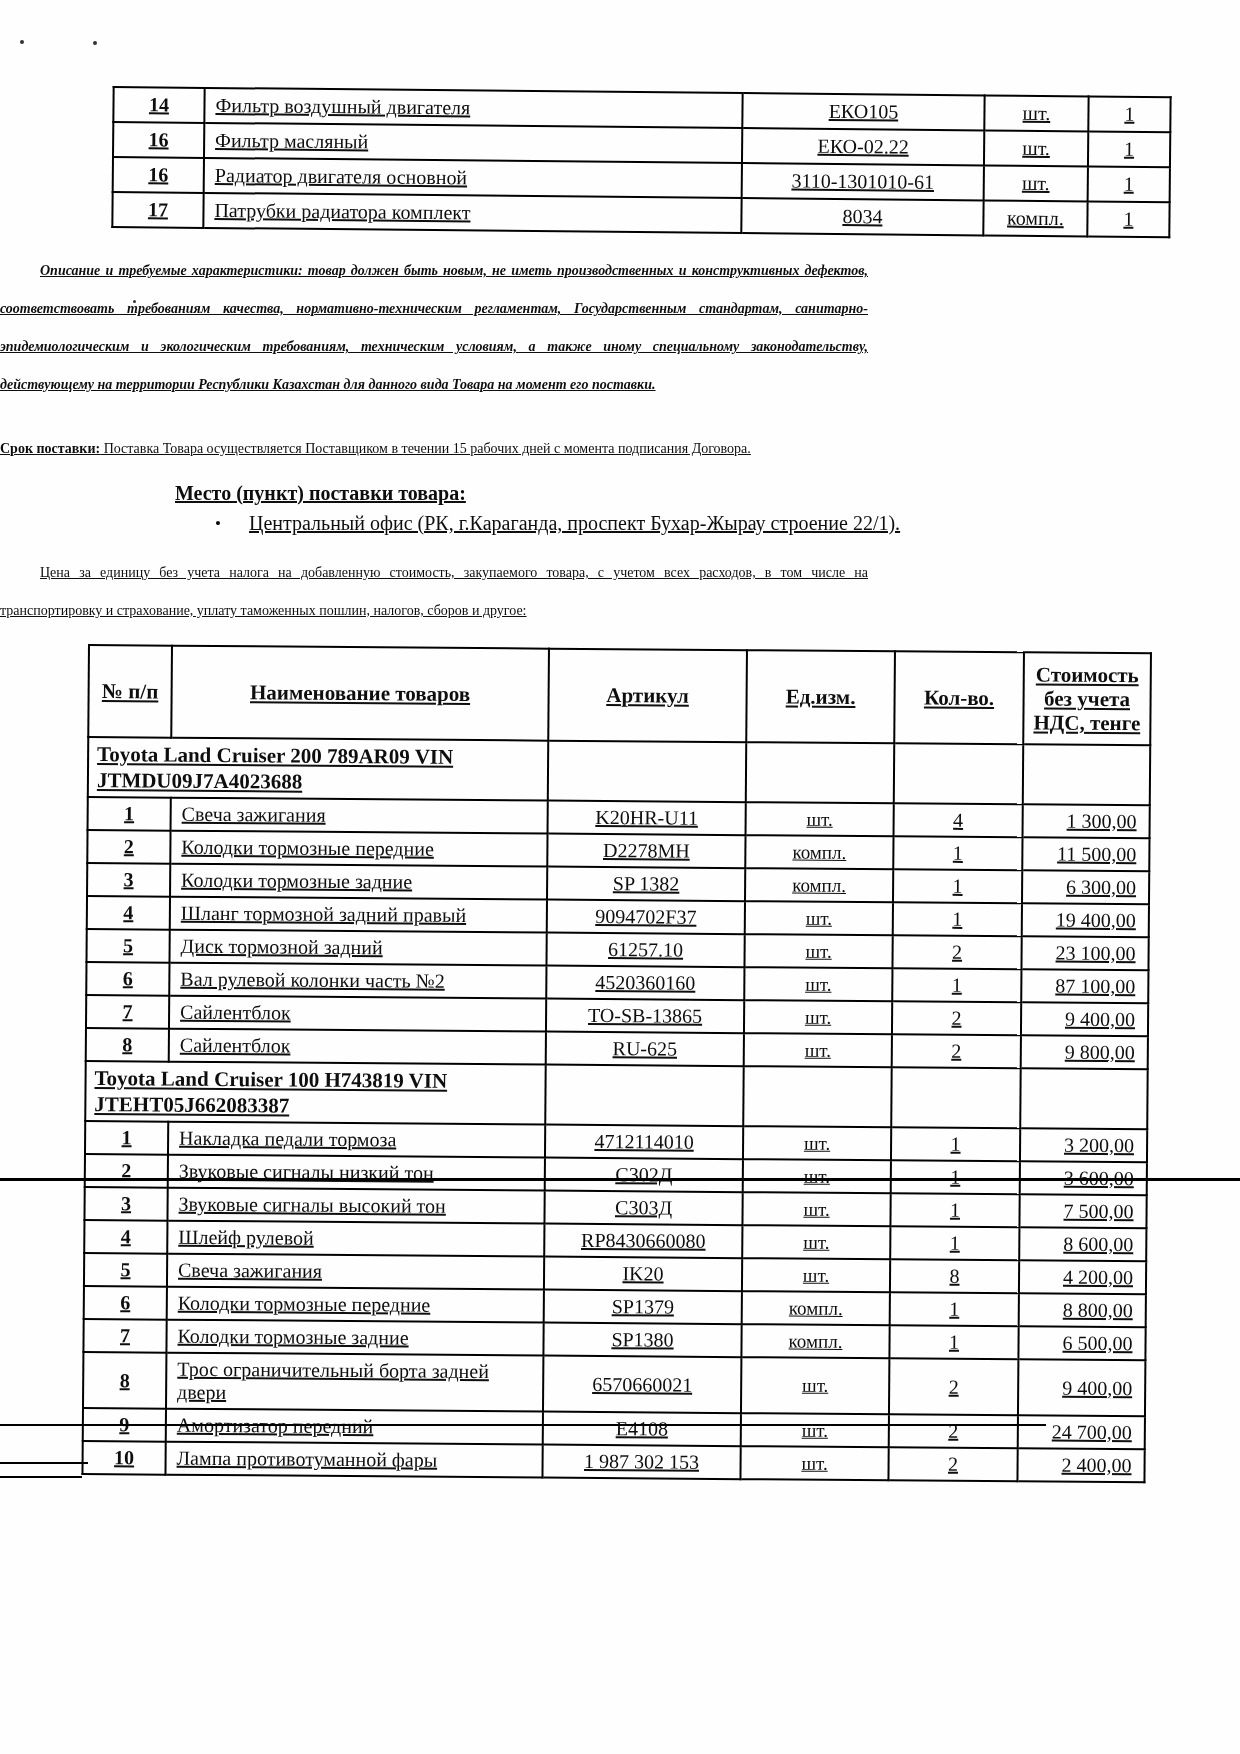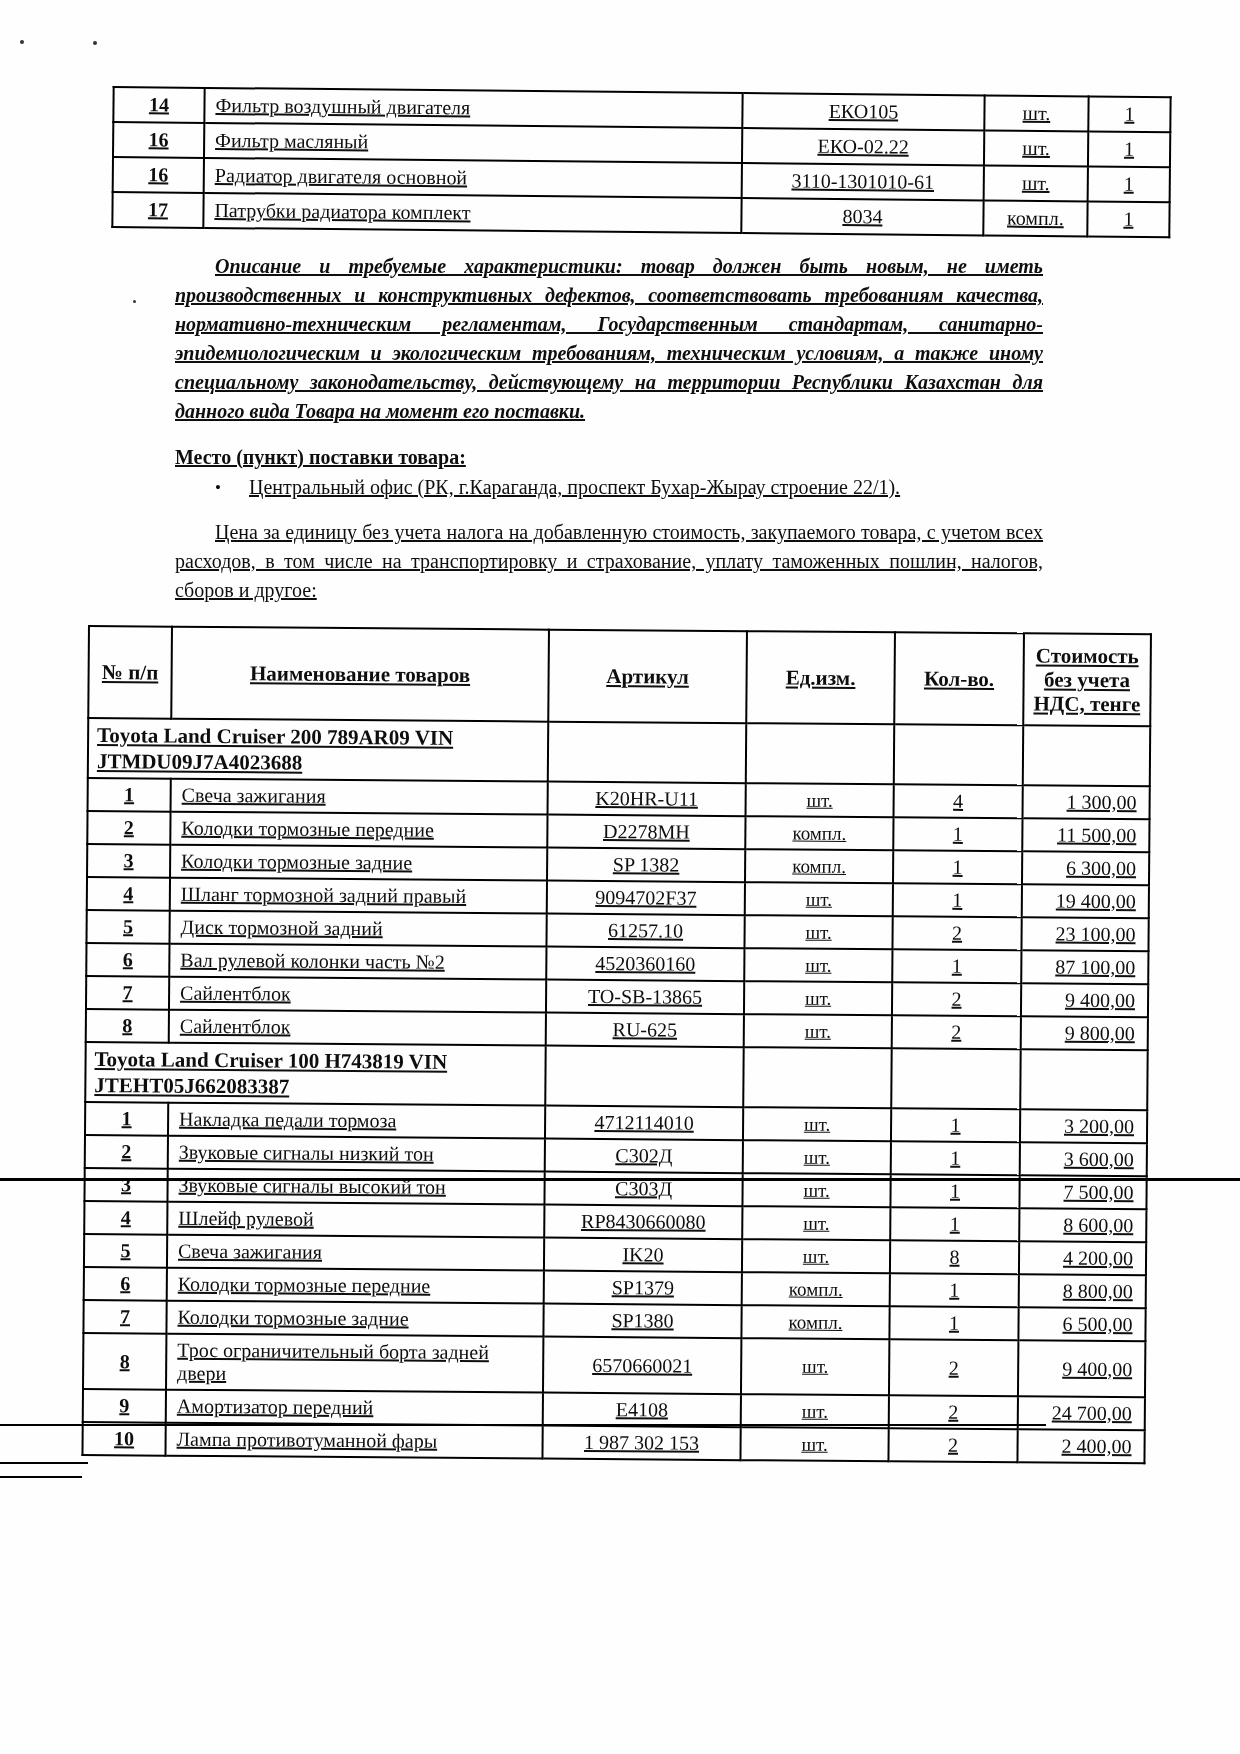--- a/index.html
+++ b/index.html
@@ -23,21 +23,21 @@
   .ttable-wrap{margin:86px 0 0 112px;width:987px;transform:rotate(0.55deg);transform-origin:0 50%;}
   table{border-collapse:collapse;table-layout:fixed;}
   .ttable{width:987px;}
   .ttable td{border:2px solid #000;height:33px;padding:0 6px;font-size:20px;overflow:hidden;}
   .ttable .c-num{width:77px;text-align:center;font-weight:bold;}
   .ttable .c-name{width:520px;text-align:left;padding-left:10px;}
   .ttable .c-art{width:228px;text-align:center;}
   .ttable .c-unit{width:90px;text-align:center;}
   .ttable .c-qty{width:68px;text-align:center;}
   
-  .para{margin-left:175px;width:868px;text-align:justify;font-size:20px;line-height:29px;}
+  .para{width:868px;text-align:justify;font-size:14px;line-height:38px;}
   .desc{margin-top:24px;font-weight:bold;font-style:italic;text-indent:40px;}
   .delivery{margin-top:26px;}
   .b{font-weight:bold;}
   .place-label{margin-top:0;font-weight:bold;font-size:20px;margin-left:175px;}
   .bullet-line{margin:4px 0 0 215px;width:828px;font-size:20px;line-height:29px;}
   .bullet-glyph{display:inline-block;width:34px;font-size:17px;vertical-align:1px;}
   .price-note{margin-top:16px;text-indent:40px;}
   
   .mtable-wrap{margin:14px 0 0 88px;width:956px;transform:rotate(0.45deg);transform-origin:0 0;}
   .mtable{width:954px;}
@@ -98,20 +98,21 @@
           <td class="c-art">8034</td>
           <td class="c-unit">компл.</td>
           <td class="c-qty">1</td>
         </tr>
       </tbody>
     </table>
   </div>
 
   <p class="para desc">Описание и требуемые характеристики: товар должен быть новым, не иметь производственных и конструктивных дефектов, соответствовать требованиям качества, нормативно-техническим регламентам, Государственным стандартам, санитарно-эпидемиологическим и экологическим требованиям, техническим условиям, а также иному специальному законодательству, действующему на территории Республики Казахстан для данного вида Товара на момент его поставки.</p>
 
+  <p class="para delivery"><span class="b">Срок поставки:</span><span> Поставка Товара осуществляется Поставщиком в течении 15 рабочих дней с момента подписания Договора.</span></p>
 
   <div class="place-label">Место (пункт) поставки товара:</div>
   <div class="bullet-line"><span class="bullet-glyph">•</span><span>Центральный офис (РК, г.Караганда, проспект Бухар-Жырау строение 22/1).</span></div>
 
   <p class="para price-note">Цена за единицу без учета налога на добавленную стоимость, закупаемого товара, с учетом всех расходов, в том числе на транспортировку и страхование, уплату таможенных пошлин, налогов, сборов и другое:</p>
 
   <div class="mtable-wrap">
     <table class="mtable">
       <tbody>
         <tr>

